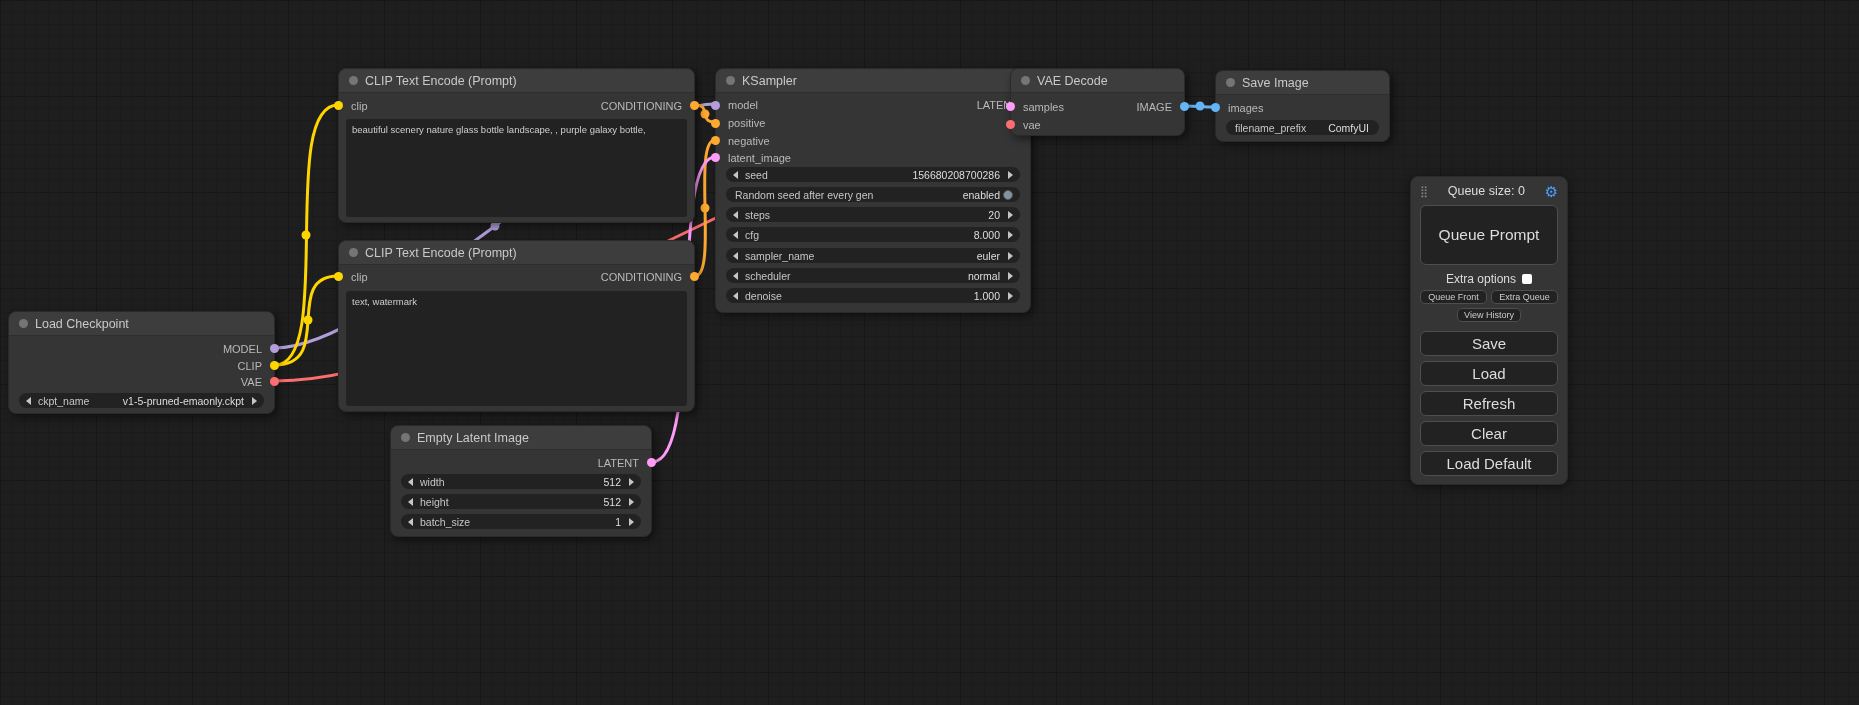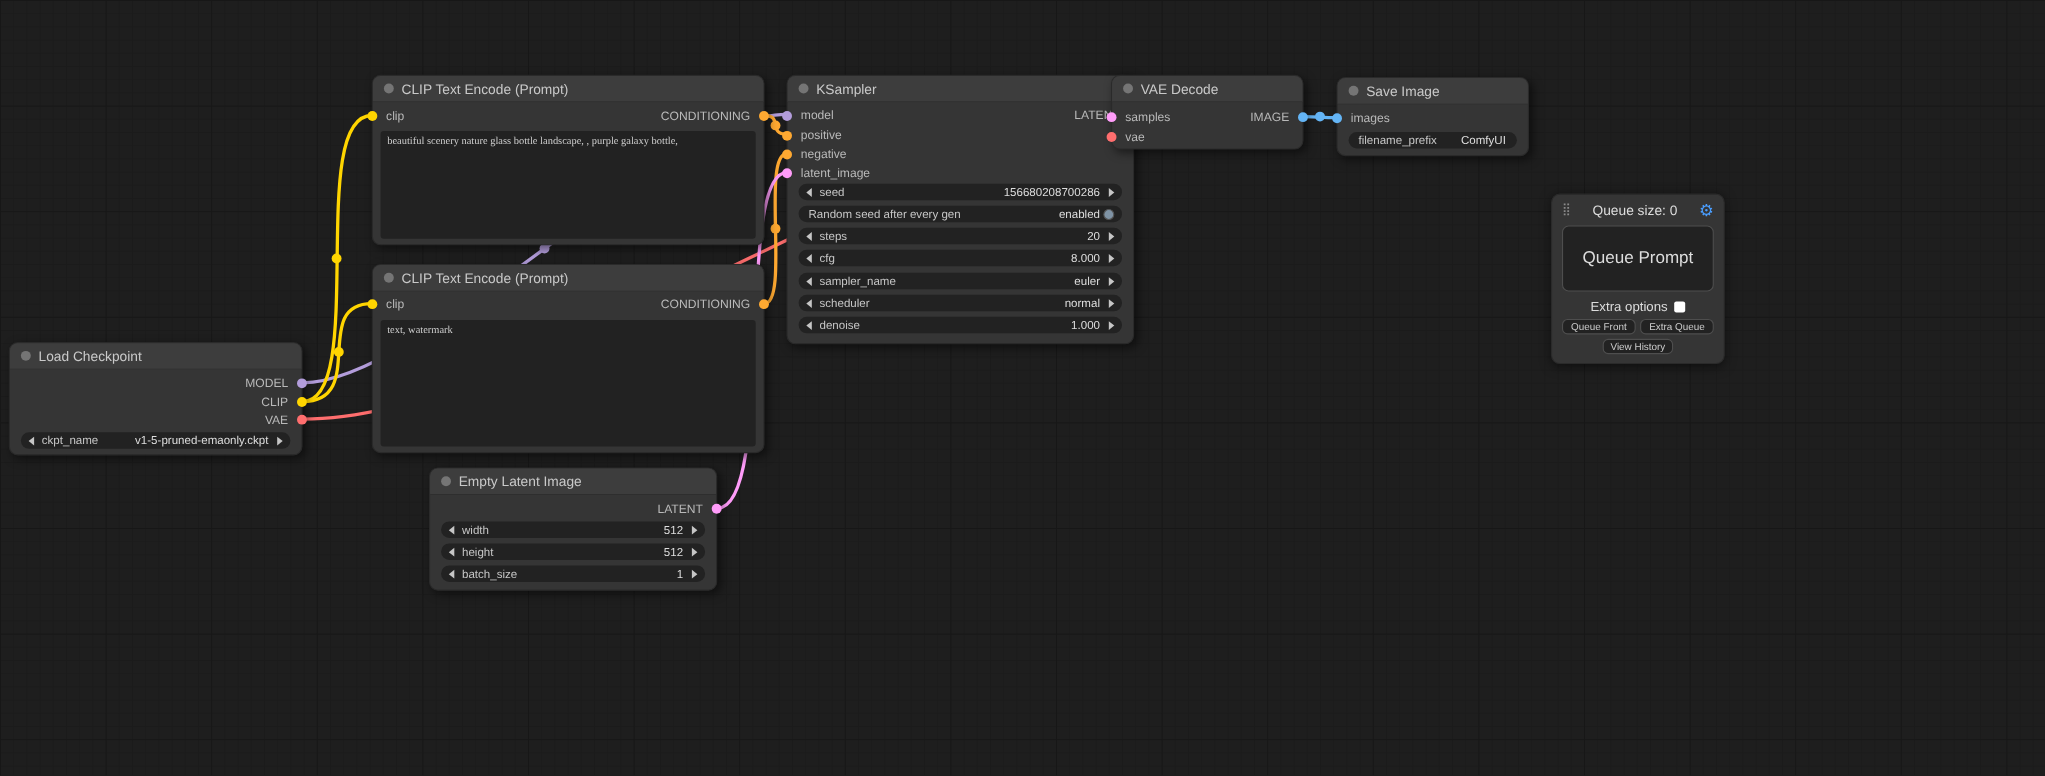--- a/index.html
+++ b/index.html
@@ -29,21 +29,21 @@
           display:flex;align-items:center;padding:0 7px;font-size:10.5px;color:#c6c6c6;cursor:pointer}
   .widget .wlab{margin-left:7px;white-space:nowrap}
   .widget.noarr .wlab{margin-left:2px}
   .widget .wval{margin-left:auto;margin-right:8px;color:#dedede;white-space:nowrap}
   .widget.noarr .wval{margin-right:3px}
   .arr{width:0;height:0;border-top:4px solid transparent;border-bottom:4px solid transparent;flex:none;cursor:pointer}
   .arr.l{border-right:5px solid #c6c6c6}
   .arr.r{border-left:5px solid #c6c6c6}
   .toggle{width:10px;height:10px;border-radius:50%;flex:none;border:1px solid #555}
   .prompt{position:absolute;left:7px;right:7px;background:#222;border-radius:3px;padding:4px 6px;
-          font-family:Liberation Serif, serif;font-size:9.5px;line-height:1.45;color:#cfcfcf;
+          font-family:Liberation Sans, sans-serif;font-size:9.5px;line-height:1.45;color:#cfcfcf;
           white-space:pre-wrap;overflow:hidden;cursor:text}
   .menu{position:absolute;left:1410px;top:176px;width:158px;background:#353535;border:1px solid #2a2a2a;
         border-radius:8px;padding:6px 9px 8px;z-index:4;box-shadow:0 2px 10px rgba(0,0,0,.5)}
   .menu-header{display:flex;align-items:center;height:16px}
   .drag{color:#8a8a8a;font-size:11px;cursor:grab;line-height:1}
   .qsize{flex:1;text-align:center;font-size:12.5px;color:#ddd}
   .gear{color:#4a9eff;font-size:15px;cursor:pointer;line-height:1}
   button{font-family:"Liberation Sans",sans-serif;cursor:pointer}
   .btn{display:block;width:100%;background:#222;color:#ddd;border:1px solid #4e4e4e;border-radius:6px;
        font-size:15px;padding:3px 0;margin-top:5px;text-align:center}
@@ -246,15 +246,22 @@
       <span>Extra options</span>
       <span class="checkbox"></span>
     </div>
     <div class="srow">
       <button class="sbtn">Queue Front</button>
       <button class="sbtn">Extra Queue</button>
     </div>
     <div class="srow single">
       <button class="sbtn">View History</button>
     </div>
+    <div class="btn-group">
+      <button class="btn">Save</button>
+      <button class="btn">Load</button>
+      <button class="btn">Refresh</button>
+      <button class="btn">Clear</button>
+      <button class="btn">Load Default</button>
+    </div>
   </div>
 
 </div>
 
 </body></html>

